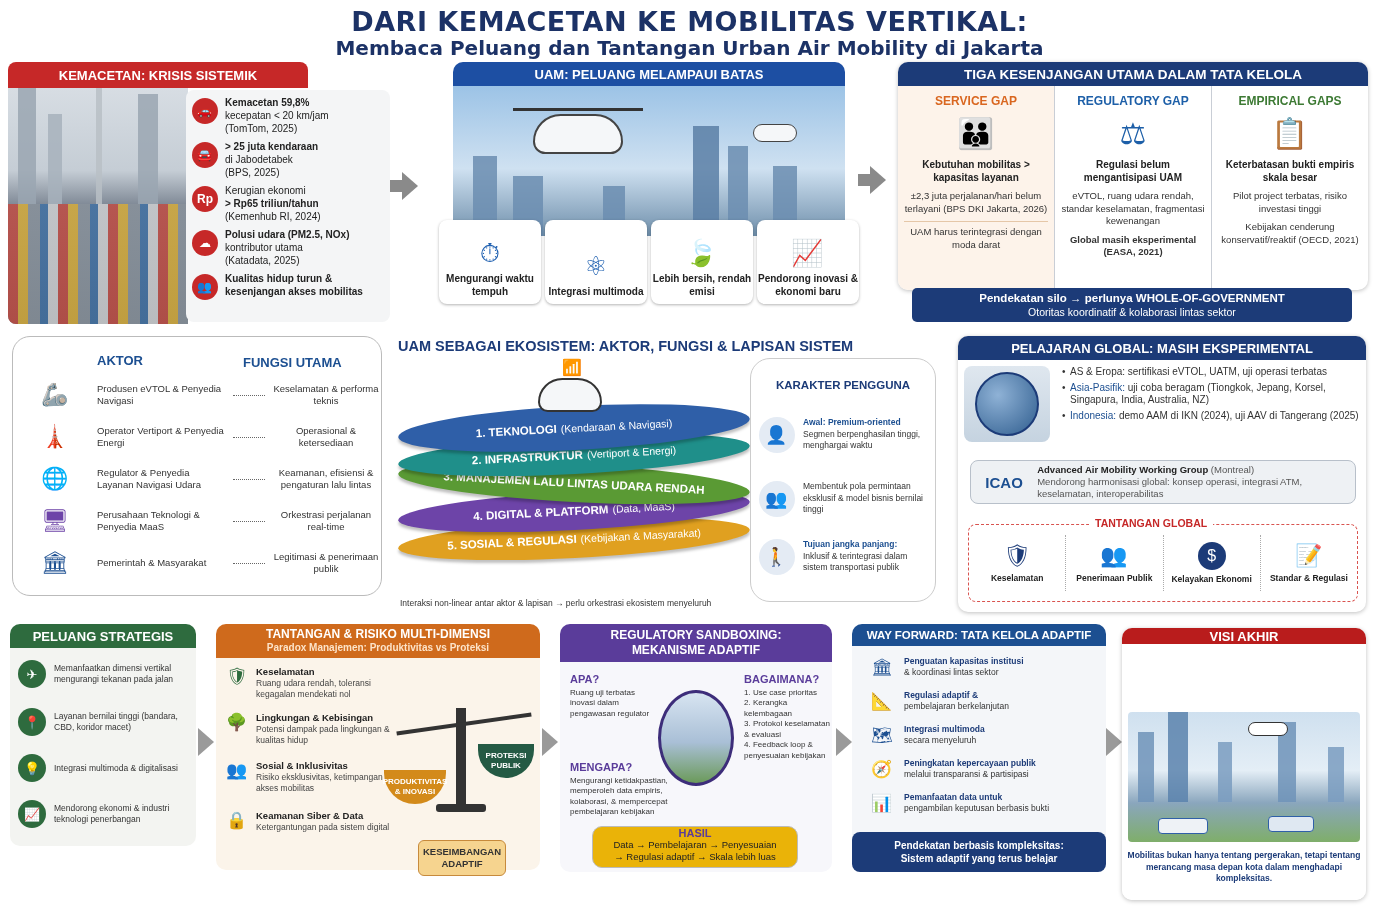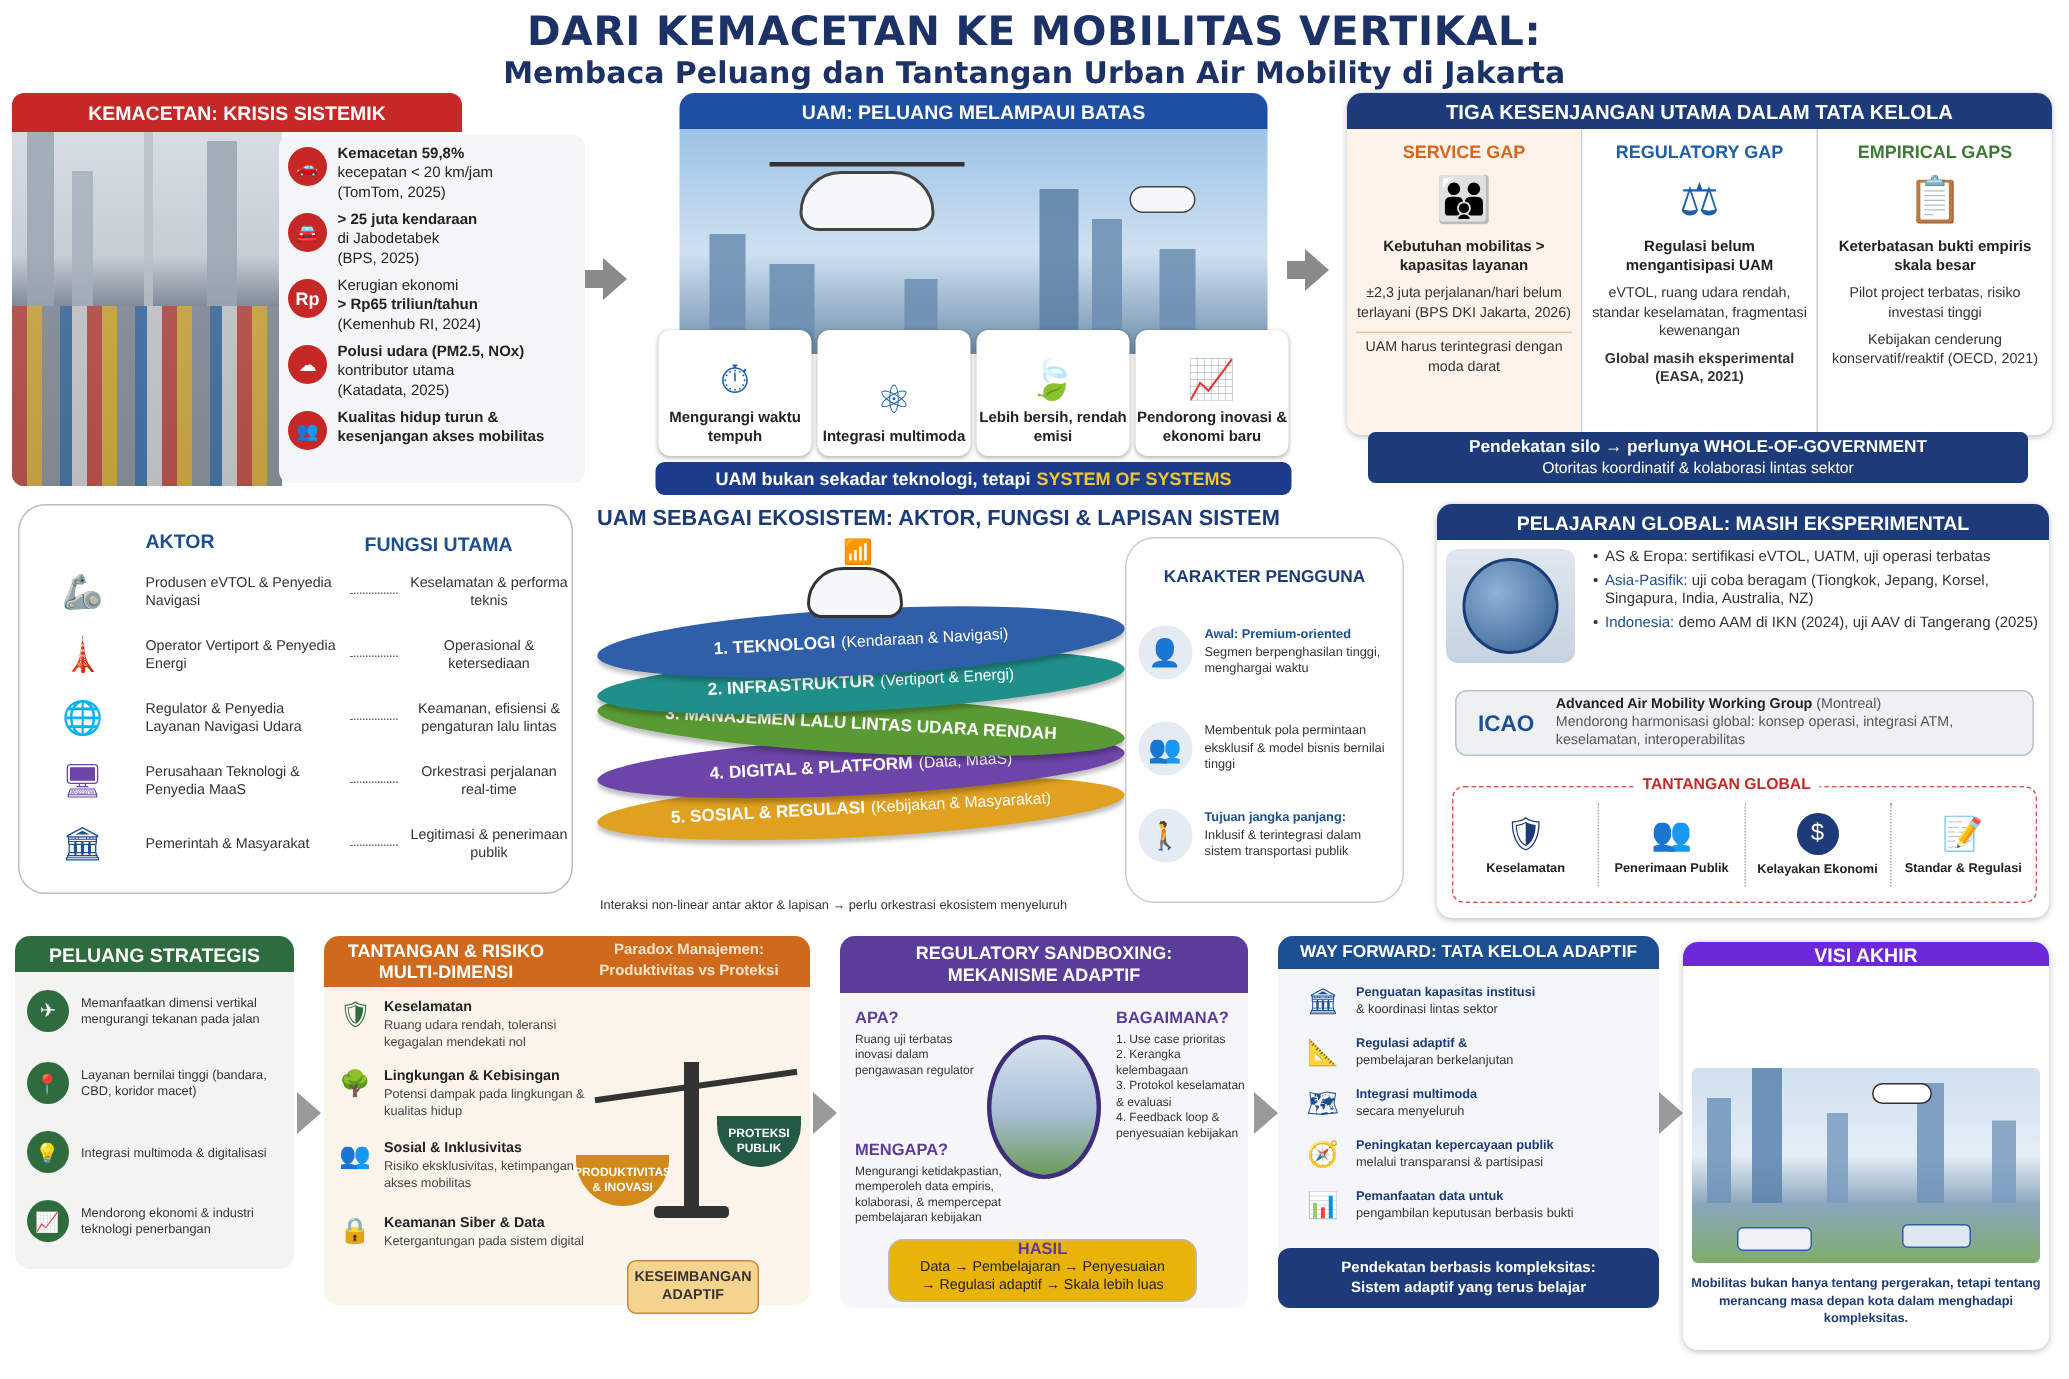--- a/index.html
+++ b/index.html
@@ -82,21 +82,21 @@
 .tglob .tgi .g{font-size:22px;color:#1c3b78}
 .tglob .tgi .l{font-size:8.5px;font-weight:bold;line-height:11px;margin-top:4px;color:#222}
 
 .b1{left:10px;top:624px;width:186px;height:222px}
 .b1 .hdr{background:#2e6b3e;height:24px;width:186px;border-radius:10px 10px 0 0}
 .b1 .body{position:absolute;top:24px;left:0;width:186px;height:198px;background:#f3f4f1;border-radius:0 0 10px 10px}
 .prow{position:absolute;left:8px;display:flex;align-items:center}
 .prow .pi{width:28px;height:28px;border-radius:50%;background:#2e6b3e;color:#fff;display:flex;align-items:center;justify-content:center;font-size:13px;flex:0 0 28px}
 .prow .pt{font-size:8.5px;line-height:11px;margin-left:8px;color:#333;width:136px}
 .b2{left:216px;top:624px;width:324px;height:246px}
-.b2 .hdr{background:#cf6a1c;height:34px;width:324px;flex-direction:row;font-size:12px;line-height:14px}
+.b2 .hdr{background:#cf6a1c;height:34px;width:324px;flex-direction:column;font-size:12px;line-height:14px}
 .b2 .hdr .sub{font-size:10px;color:#fde3c8}
 .b2 .body{position:absolute;top:34px;left:0;width:324px;height:212px;background:#fbf4ea;border-radius:0 0 10px 10px}
 .rrow{position:absolute;left:10px;display:flex;align-items:flex-start}
 .rrow .ri{width:22px;font-size:17px;text-align:center;flex:0 0 22px}
 .rrow .rt{margin-left:8px;font-size:8.5px;line-height:11px;color:#444;width:140px}
 .rrow .rt b{font-size:9.5px;color:#222;display:block;margin-bottom:1px}
 .scale{left:180px;top:50px;width:136px;height:110px}
 .pan{position:absolute;font-size:8px;font-weight:bold;color:#fff;text-align:center;display:flex;align-items:center;justify-content:center;line-height:10px;border-radius:0 0 40px 40px}
 .keseim{left:202px;top:182px;width:88px;height:36px;border:1px solid #c78a3c;background:#f6d48f;border-radius:6px;font-size:9.5px;font-weight:bold;color:#333;display:flex;align-items:center;justify-content:center;text-align:center;line-height:12px}
 .b3{left:560px;top:624px;width:272px;height:248px}
@@ -109,21 +109,21 @@
 .hasil b{display:block;color:#5a3c9a;font-size:11px}
 .b4{left:852px;top:624px;width:254px;height:248px}
 .b4 .hdr{background:#1c4f91;height:22px;width:254px;font-size:11.5px}
 .b4 .body{position:absolute;top:22px;left:0;width:254px;height:226px;background:#f4f6f9;border-radius:0 0 10px 10px}
 .wrow{position:absolute;left:18px;display:flex;align-items:center}
 .wrow .wi{width:24px;font-size:17px;color:#1c4f91;text-align:center;flex:0 0 24px}
 .wrow .wt{margin-left:10px;font-size:8.5px;line-height:11px;color:#333}
 .wrow .wt b{color:#1c3b78;display:block}
 .wfoot{left:0;top:186px;width:254px;height:40px;background:#1c3b78;border-radius:8px;color:#fff;font-size:10px;font-weight:bold;text-align:center;line-height:13px;padding-top:7px}
 .b5{left:1122px;top:628px;width:244px;height:272px}
-.b5 .hdr{background:#6d28d9;height:16px;width:244px}
+.b5 .hdr{background:#b91c1c;height:16px;width:244px}
 .b5 .body{position:absolute;top:22px;left:0;width:244px;height:250px;background:#fff;border-radius:0 0 10px 10px}
 .b5 .vt{position:absolute;top:8px;left:0;width:244px;text-align:center;font-size:11.5px;font-weight:bold;color:#1c3b78;line-height:15px}
 .b5 .vimg{position:absolute;left:6px;top:62px;width:232px;height:130px;background:linear-gradient(#cfe0ef 0%,#e4eef6 45%,#8aa6bd 70%,#7fae6a 100%);border-radius:4px;overflow:hidden}
 .b5 .vf{position:absolute;top:200px;left:0;width:244px;text-align:center;font-size:8.5px;line-height:11.5px;font-weight:bold;color:#1c3b78}
 </style>
 </head>
 <body>
 
 <div class="abs title1">DARI KEMACETAN KE MOBILITAS VERTIKAL:</div>
 <div class="abs title2">Membaca Peluang dan Tantangan Urban Air Mobility di Jakarta</div>
@@ -194,24 +194,20 @@
       </div>
     <div class="fi">
         <div class="g" style="color:#4b9a3a">🍃</div>
         <div class="l">Lebih bersih, rendah emisi</div>
       </div>
     <div class="fi">
         <div class="g">📈</div>
         <div class="l">Pendorong inovasi &amp; ekonomi baru</div>
       </div>
   </div>
-  <div class="abs bar">
-      <span>UAM bukan sekadar teknologi, tetapi</span>
-      <span class="hl">SYSTEM OF SYSTEMS</span>
-    </div>
 </div>
 
 <div class="abs p3">
   <div class="abs card" style="left:0;top:0;width:470px;height:228px"></div>
   <div class="abs hdr" style="left:0;top:0">TIGA KESENJANGAN UTAMA DALAM TATA KELOLA</div>
   <div class="abs gaps">
     <div class="gap svc">
       <div class="gt" style="color:#d9661f">SERVICE GAP</div>
       <div class="gi" style="color:#e07b22">👪</div>
       <div class="gb">Kebutuhan mobilitas &gt; kapasitas layanan</div>

